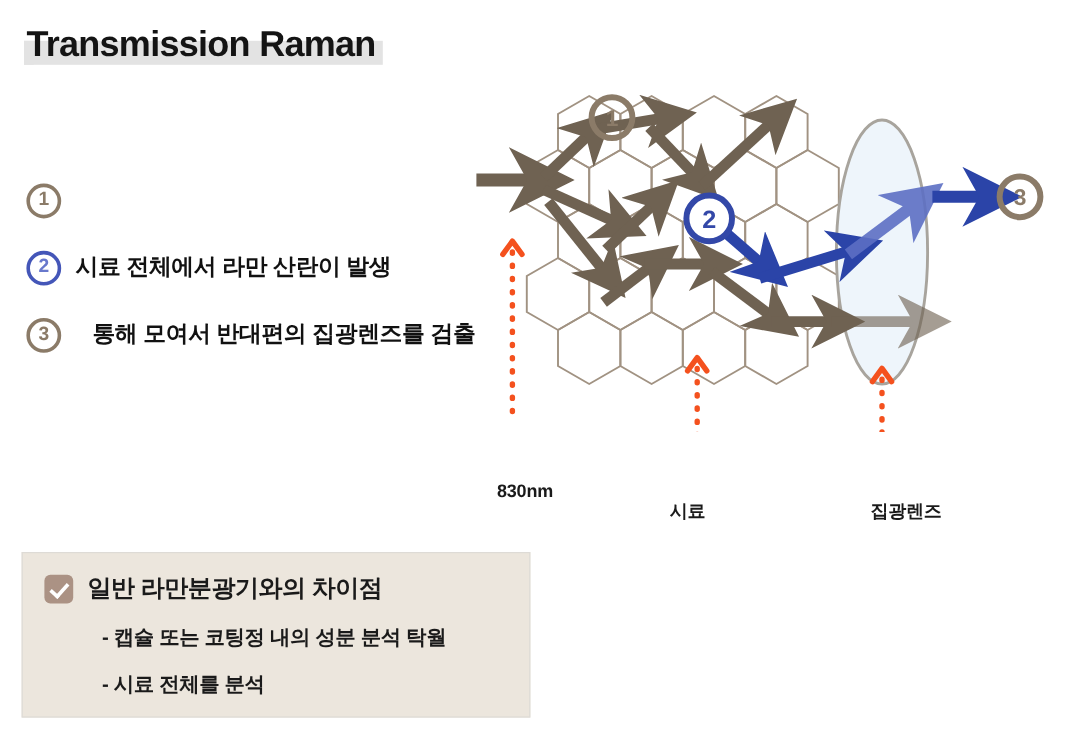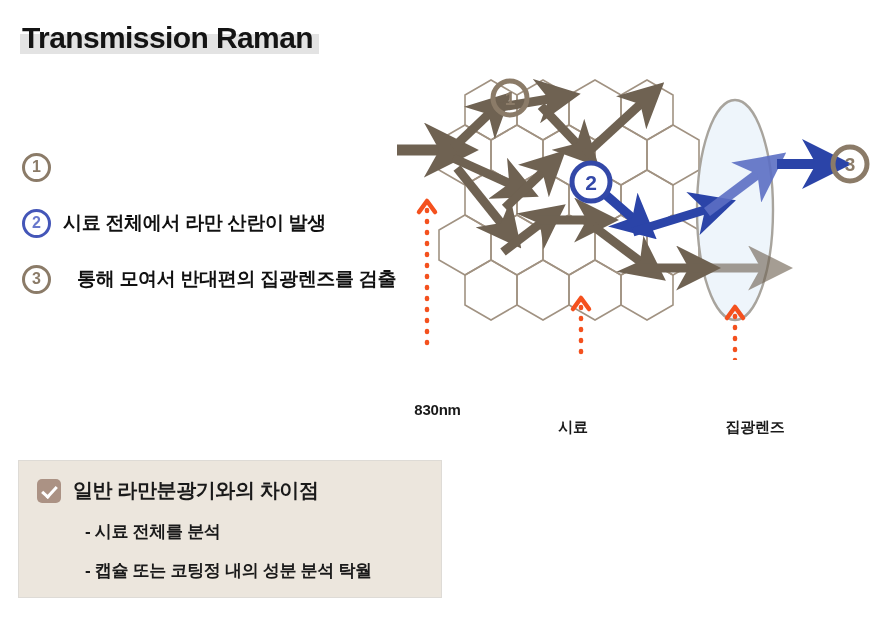--- a/index.html
+++ b/index.html
@@ -197,22 +197,22 @@
     </div>
   </div>
 
 </div>
 
 <div id="note-box">
   <div id="note-head">
     <div class="check-box"></div>
     <div id="note-title">일반 라만분광기와의 차이점</div>
   </div>
+  <div class="note-item">- 캡슐 또는 코팅정 내의 성분 분석 탁월</div>
   <div class="note-item">- 시료 전체를 분석</div>
-  <div class="note-item">- 캡슐 또는 코팅정 내의 성분 분석 탁월</div>
 </div>
 
 <div id="diagram">
 <svg width="494" height="300" viewBox="0 0 494 300" xmlns="http://www.w3.org/2000/svg">
   <defs>
 
     <g id="hexcell">
       <polygon points="26,0 52,15 52,45 26,60 0,45 0,15" fill="none" stroke="#9c8d7c" stroke-width="1.6"></polygon>
     </g>
     <marker id="beamhead" markerWidth="5" markerHeight="5" refX="2.1" refY="2.5" orient="auto">

